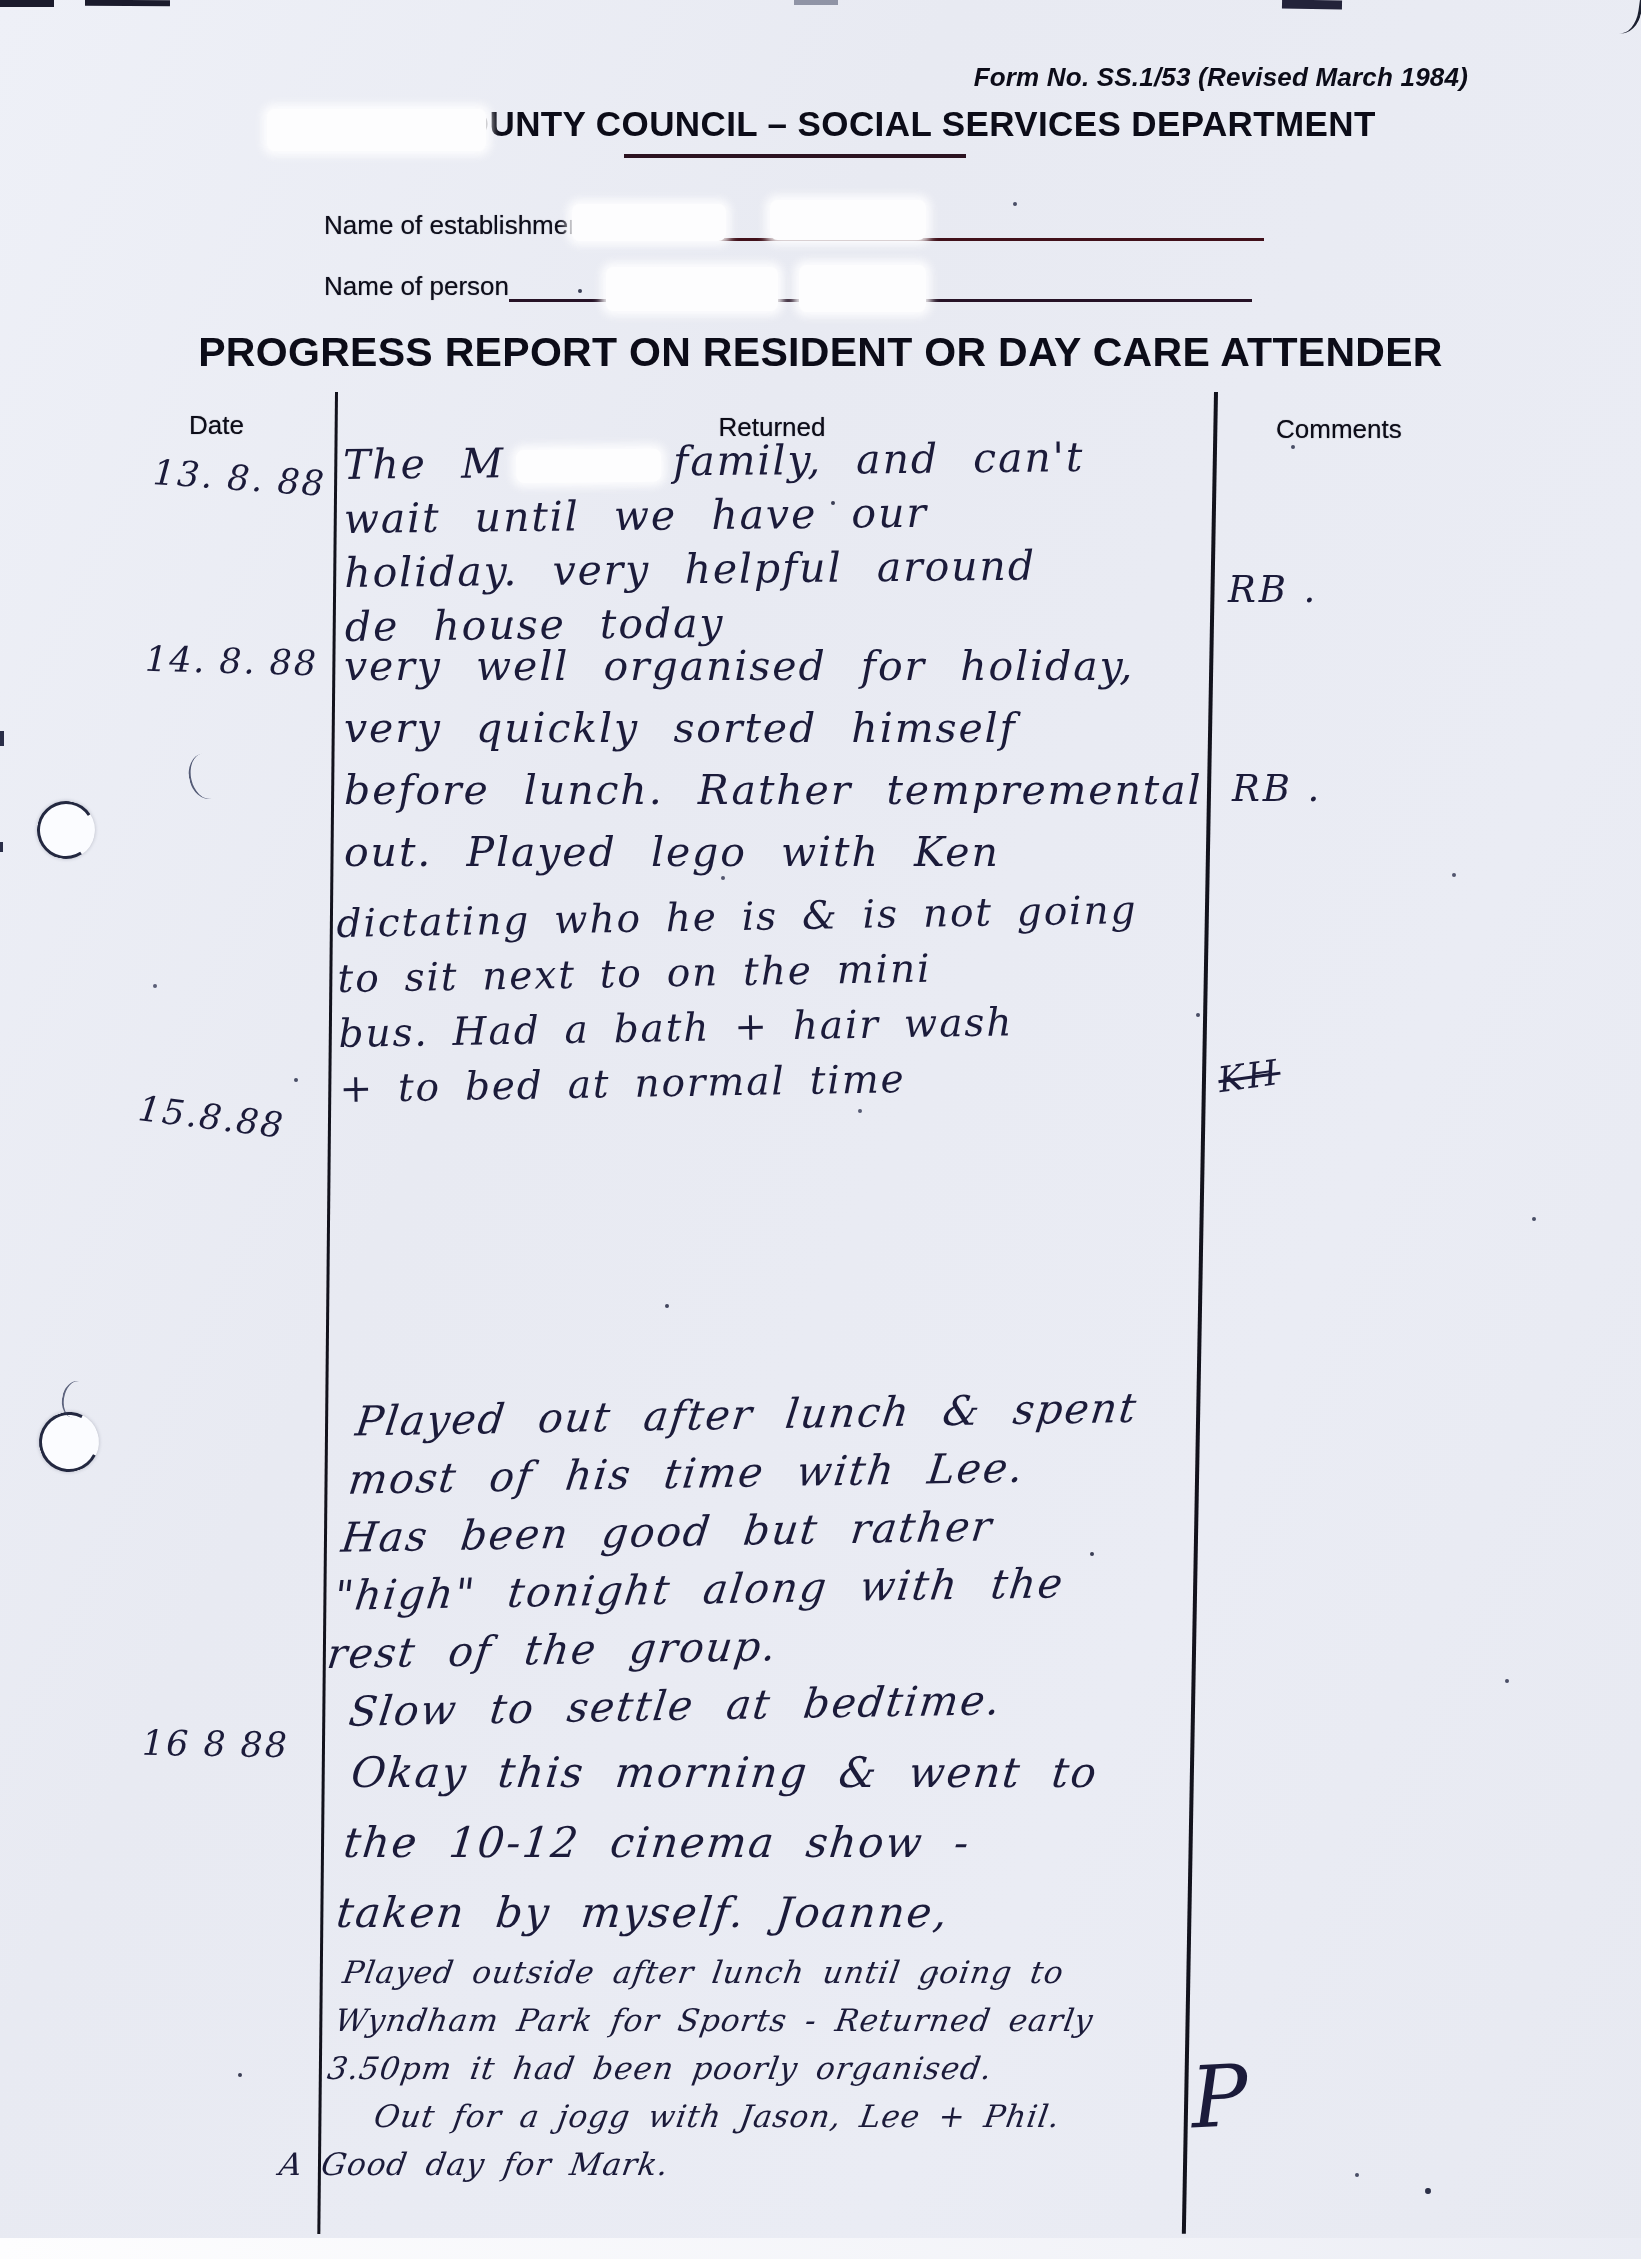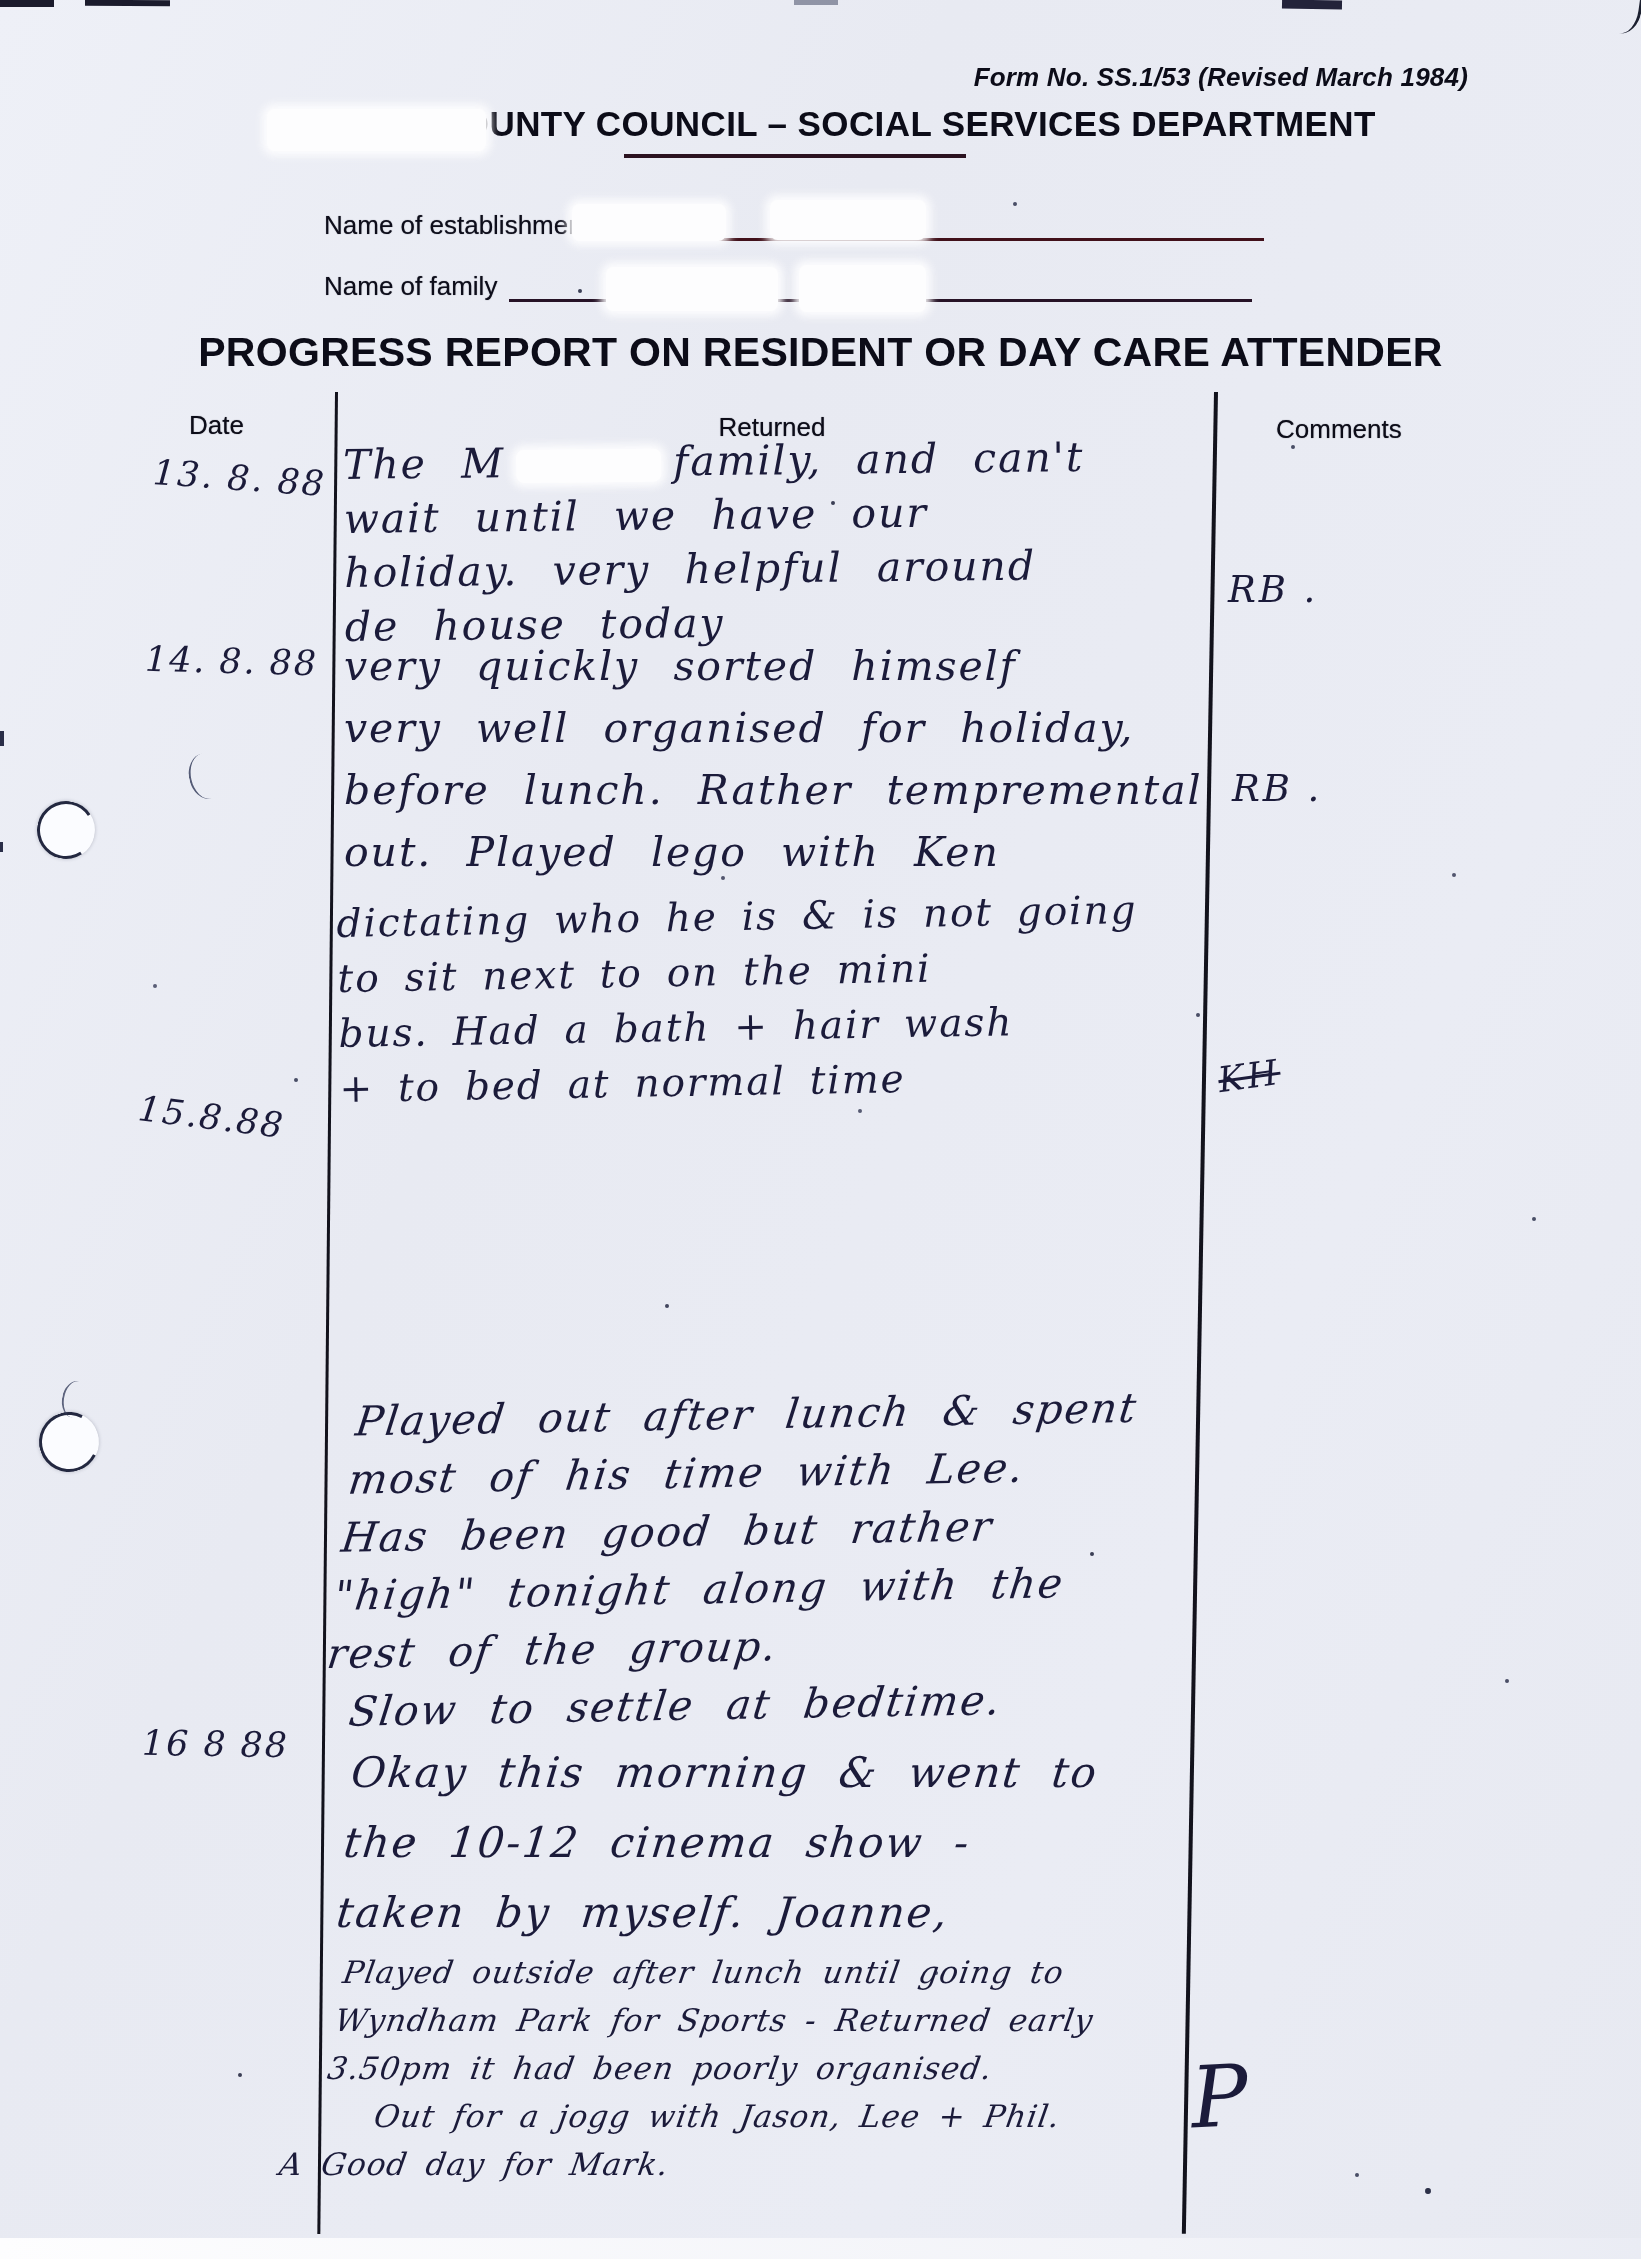--- a/index.html
+++ b/index.html
@@ -100,21 +100,21 @@
   <div class="abs form-no">Form No. SS.1/53 (Revised March 1984)</div>
   <div class="abs dept-header">COUNTY COUNCIL – SOCIAL SERVICES DEPARTMENT</div>
   <div class="abs redact r-county"></div>
   <div class="abs title-underline"></div>
 
   <div class="abs label est-label">Name of establishment</div>
   <div class="abs fill-line est-line"></div>
   <div class="abs redact r-est1"></div>
   <div class="abs redact r-est2"></div>
 
-  <div class="abs label person-label">Name of family</div>
+  <div class="abs label person-label">Name of person</div>
   <div class="abs fill-line person-line"></div>
   <div class="abs redact r-person1"></div>
   <div class="abs redact r-person2"></div>
 
   <div class="abs report-title">PROGRESS REPORT ON RESIDENT OR DAY CARE ATTENDER</div>
 
   <div class="abs vline vline-left"></div>
   <div class="abs vline vline-right"></div>
   <div class="abs colhead th-date">Date</div>
   <div class="abs colhead th-comments">Returned</div>
@@ -124,22 +124,22 @@
   <div class="abs hw block b1">
     <div class="hw-line"><span>The M</span><span class="redact-inline"></span><span>family, and can't</span></div>
     <div class="hw-line">wait until we have our</div>
     <div class="hw-line">holiday. very helpful around</div>
     <div class="hw-line">de house today</div>
   </div>
   <div class="abs hw sig s1">RB .</div>
 
   <div class="abs hw date d2">14. 8. 88</div>
   <div class="abs hw block b2">
+    <div class="hw-line">very well organised for holiday,</div>
     <div class="hw-line">very quickly sorted himself</div>
-    <div class="hw-line">very well organised for holiday,</div>
     <div class="hw-line">before lunch. Rather tempremental</div>
     <div class="hw-line">out. Played lego with Ken</div>
   </div>
   <div class="abs hw sig s2">RB .</div>
 
   <div class="abs hw block b2b">
     <div class="hw-line">dictating who he is &amp; is not going</div>
     <div class="hw-line">to sit next to on the mini</div>
     <div class="hw-line">bus. Had a bath + hair wash</div>
     <div class="hw-line">+ to bed at normal time</div>

